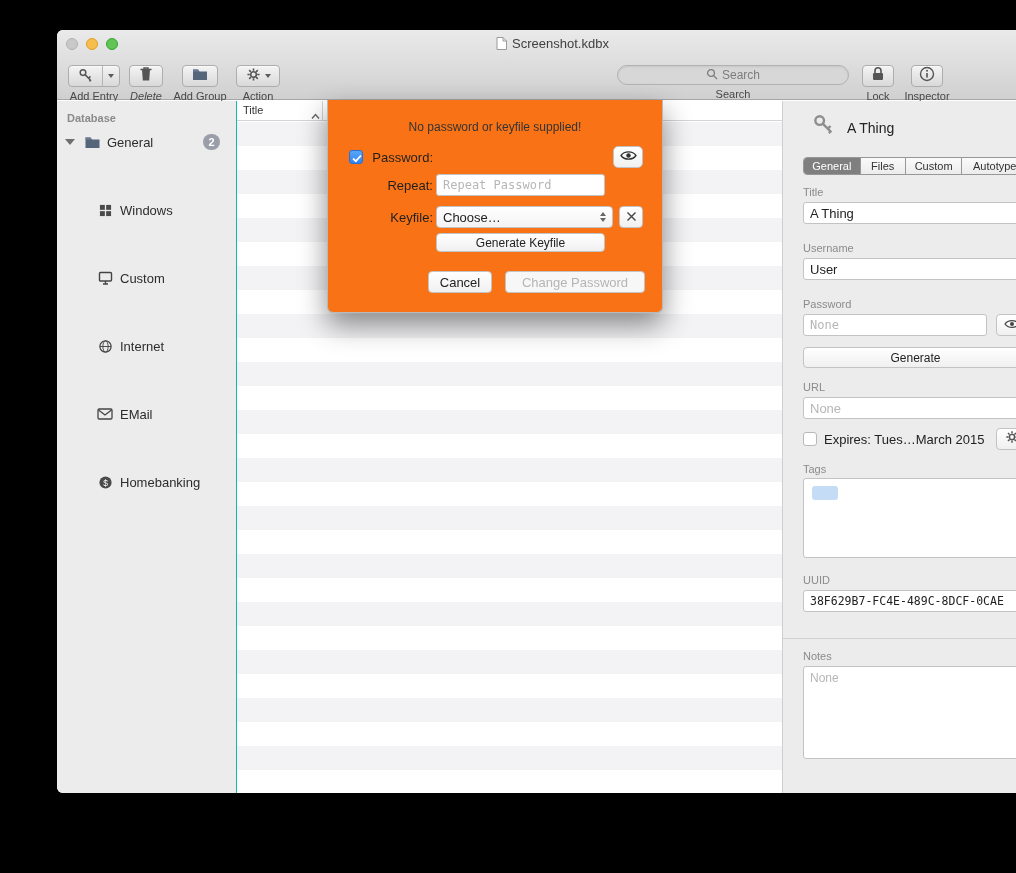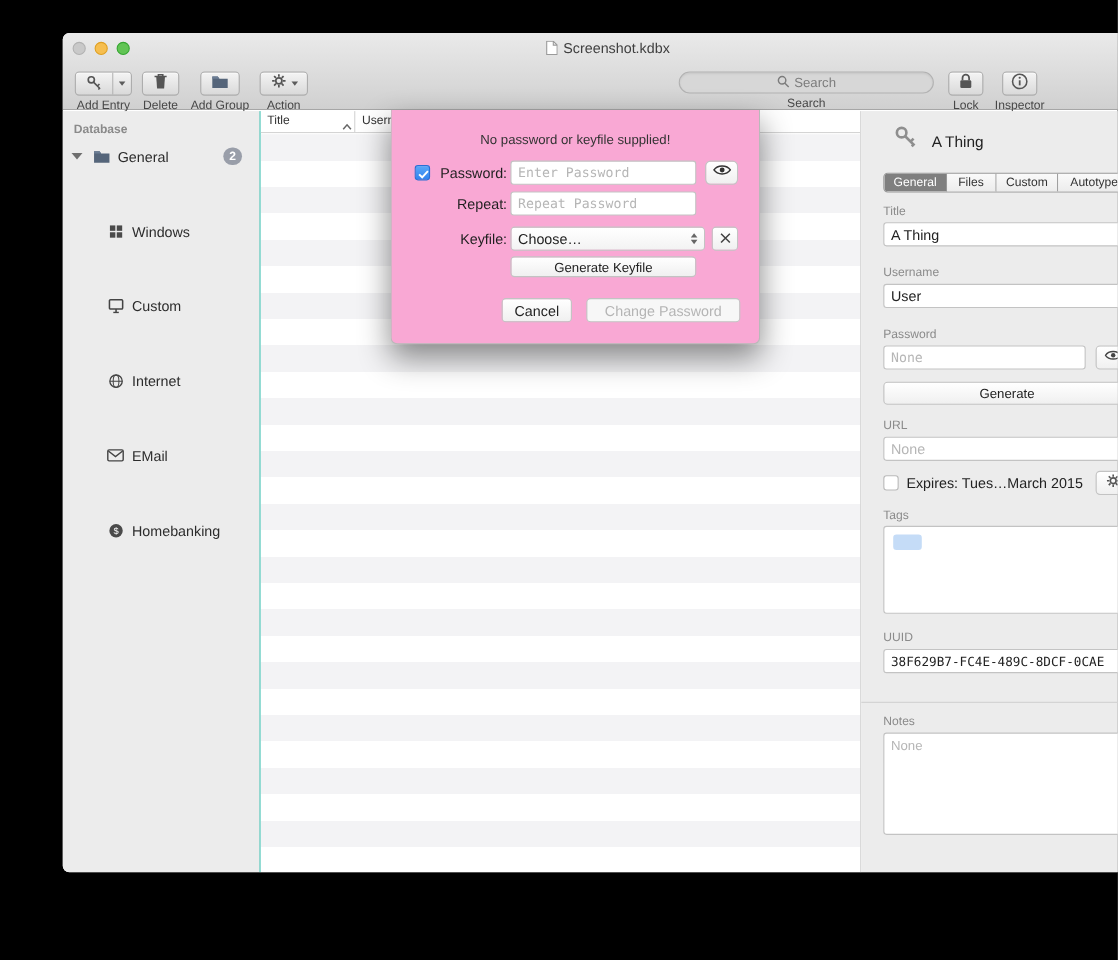--- a/index.html
+++ b/index.html
@@ -47,21 +47,21 @@
   .sb-badge{position:absolute;right:16px;top:4px;min-width:17px;height:16px;border-radius:9px;
     background:#999ea9;color:#fff;font-size:11px;font-weight:bold;display:flex;align-items:center;justify-content:center;padding:0 4px;}
   
   .entrylist{flex:1;position:relative;background:#fff;border-right:1px solid #cfcfcf;overflow:hidden;}
   .list-header{position:absolute;left:0;right:0;top:0;height:20px;background:#fff;border-bottom:1px solid #d4d4d4;}
   .col-label{position:absolute;top:3px;font-size:11px;color:#333;}
   .col-divider{position:absolute;top:0;bottom:0;width:1px;background:#d4d4d4;}
   .list-rows{position:absolute;left:0;right:0;top:21px;bottom:0;
     background:repeating-linear-gradient(to bottom,#f3f3f5 0,#f3f3f5 24px,#ffffff 24px,#ffffff 48px);}
   
-  .sheet{position:absolute;left:298px;top:70px;width:336px;height:213px;background:#f9a8d4;
+  .sheet{position:absolute;left:270px;top:70px;width:336px;height:213px;background:#f97316;
     border-radius:0 0 6px 6px;box-shadow:0 12px 28px rgba(0,0,0,.45);z-index:30;border:1px solid #b9b9b9;border-top:none;}
   .sheet-msg{position:absolute;left:0;right:0;top:20px;text-align:center;font-size:12px;color:#333;}
   .sheet-label{position:absolute;font-size:13px;color:#1f1f1f;text-align:right;width:70px;left:35px;}
   .checkbox{width:14px;height:14px;border-radius:3px;position:absolute;}
   .checkbox.checked{background:linear-gradient(#5aa7f7,#3183ef);border:1px solid #2a6fd4;}
   .checkbox.checked svg{position:absolute;left:2px;top:3px;}
   .checkbox.unchecked{background:#fff;border:1px solid #b9b9b9;}
   .text-input{border:1px solid #c3c3c3;border-radius:3px;background:#fff;height:22px;font-size:13px;
     padding:0 6px;outline:none;color:#222;}
   .text-input.mono{font-family:"DejaVu Sans Mono",monospace;font-size:12px;}
@@ -129,21 +129,21 @@
                 <path d="M7 6.6 L12.6 12.2 M10.6 10.2 L12.4 8.4 M11.4 13.4 l1.6-1.6" stroke="#555" stroke-width="1.5" fill="none"></path>
               </svg>
             </span>
           <span class="seg-drop">
               <span class="tri-down sm"></span>
             </span>
         </div>
         <div class="tb-caption">Add Entry</div>
       </div>
 
-      <div class="tb-item" style="left:70px;width:38px;">
+      <div class="tb-item" style="left:70px;width:38px;font-style:italic;">
         <div class="tb-btn" style="width:34px;">
           <span><svg width="14" height="16" viewBox="0 0 14 16">
                 <path d="M1.5 3.5h11" stroke="#555" stroke-width="1.4"></path>
                 <path d="M5 3.5V2h4v1.5" fill="none" stroke="#555" stroke-width="1.4"></path>
                 <path d="M3 3.5l.8 11h6.4l.8-11z" fill="#555"></path>
               </svg></span>
         </div>
         <div class="tb-caption">Delete</div>
       </div>
 
@@ -359,21 +359,20 @@
 
   <div class="sheet">
     <div class="sheet-msg">No password or keyfile supplied!</div>
 
     <span class="checkbox checked" style="left:21px;top:50px;">
       <svg width="10" height="9" viewBox="0 0 10 9">
           <path d="M1 4.5 3.8 7.2 9 1.5" fill="none" stroke="#fff" stroke-width="1.8"></path>
         </svg>
     </span>
     <span class="sheet-label" style="top:50px;">Password:</span>
-    <input class="text-input mono" style="position: absolute; left: 108px; top: 46px; width: 169px;" placeholder="Enter Password">
     <div class="icon-btn" style="position:absolute;left:285px;top:46px;width:30px;height:22px;border-radius:5px;">
       <span><svg width="17" height="13" viewBox="0 0 16 12">
             <path d="M1 6C4 1.5 12 1.5 15 6 12 10.5 4 10.5 1 6Z" fill="none" stroke="#333" stroke-width="1.3"></path>
             <circle cx="8" cy="6" r="2.1" fill="#333"></circle>
           </svg></span>
     </div>
 
     <span class="sheet-label" style="top:78px;">Repeat:</span>
     <input class="text-input mono" style="position: absolute; left: 108px; top: 74px; width: 169px;" placeholder="Repeat Password">
 

